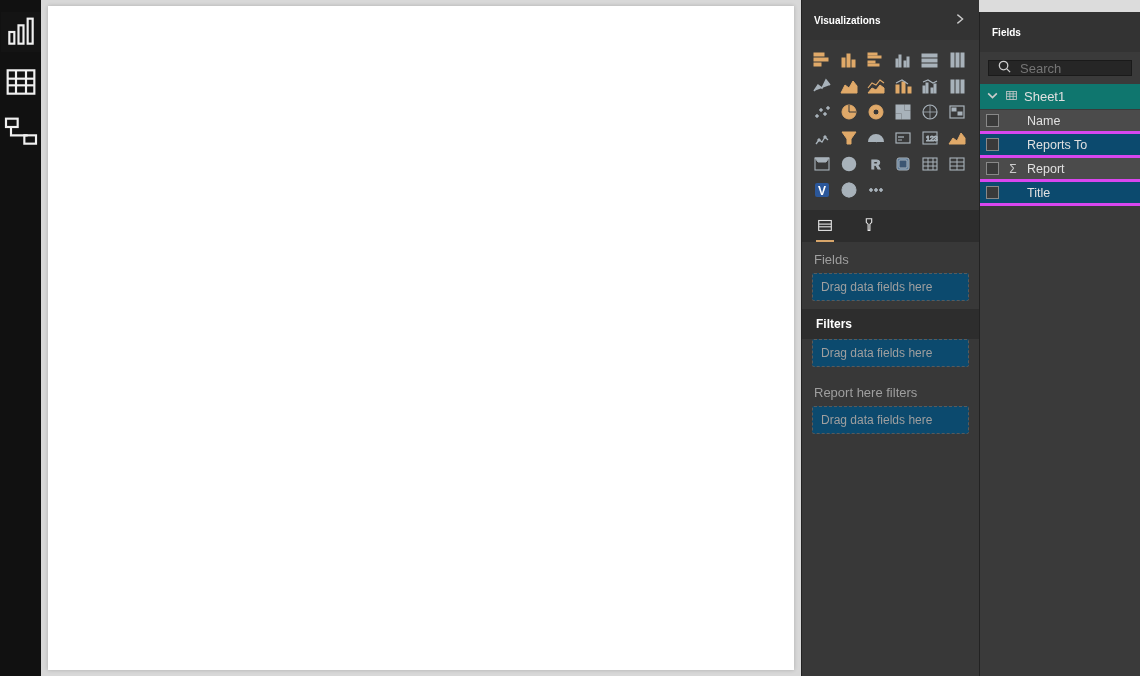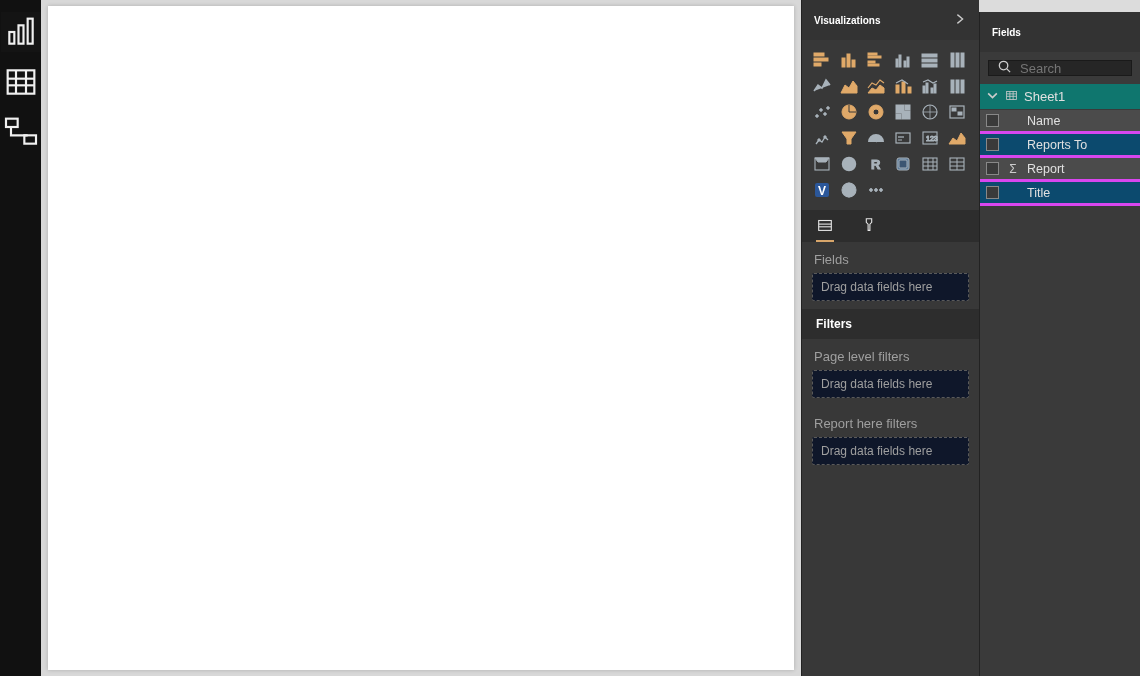--- a/index.html
+++ b/index.html
@@ -107,21 +107,21 @@
   .tab-item svg { stroke: #e8e8e8; fill:none; stroke-width:1.2; width:18px; height:18px; }
 
   .section-label {
     color: #9f9f9f;
     font-size: 13px;
     padding: 10px 12px 6px;
   }
   .drop-zone {
     margin: 0 10px 8px 10px;
     border: 1px dashed #5a5a5a;
-    background: #0f172a;
+    background: #0c4a6e;
     color: #9f9f9f;
     font-size: 12px;
     padding: 6px 8px;
     border-radius: 2px;
   }
   .filters-header {
     background: #2d2d2d;
     padding: 8px 14px;
     font-weight: 600;
     font-size: 12px;
@@ -483,21 +483,20 @@
       <svg viewBox="0 0 20 20">
           <path d="M7 3 h6 v4 l-2 2 v7 h-2 v-7 l-2 -2 z"></path>
         </svg>
     </div>
   </div>
 
   <div class="section-label">Fields</div>
   <div class="drop-zone">Drag data fields here</div>
 
   <div class="filters-header">Filters</div>
-  <div class="section-label">Page level filters</div>
   <div class="drop-zone">Drag data fields here</div>
   <div class="section-label">Report here filters</div>
   <div class="drop-zone">Drag data fields here</div>
 </div>
 
 <div class="fields-panel">
   <div class="panel-header">
     <span>Fields</span>
   </div>
   <div class="search-wrap">

